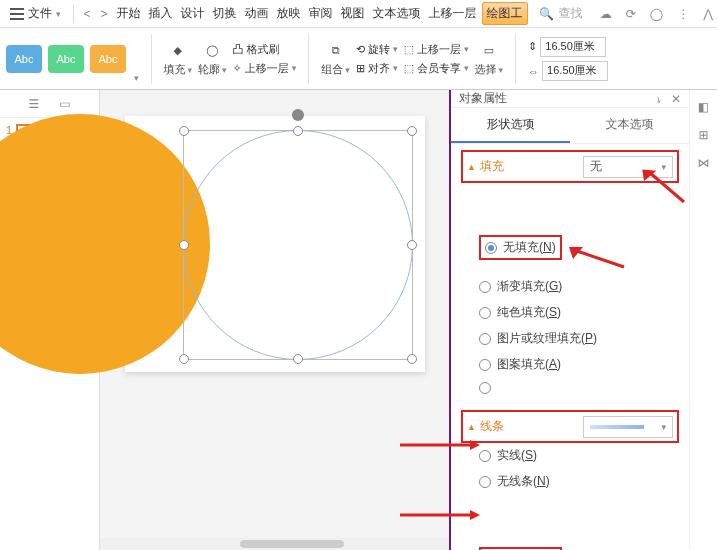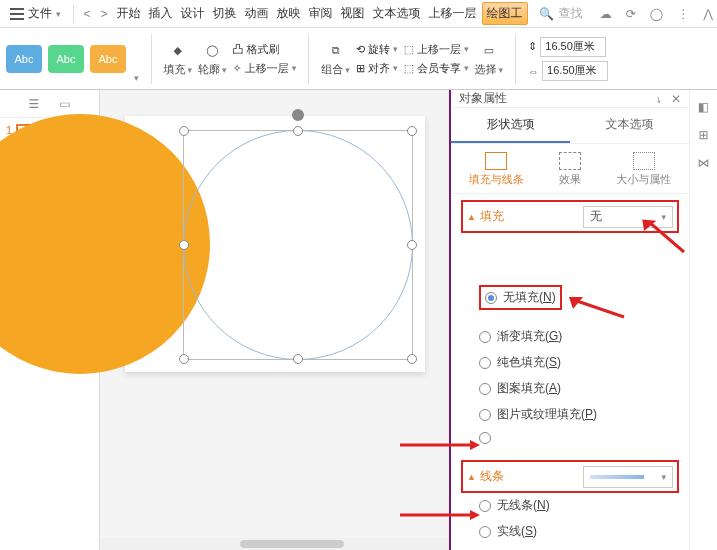--- a/index.html
+++ b/index.html
@@ -273,34 +273,20 @@
       <span class="rp-header-title">对象属性</span>
       <div class="rp-header-icons">
         <span>⭏</span>
         <span>✕</span>
       </div>
     </div>
     <div class="rp-tabs">
       <div class="rp-tab active">形状选项</div>
       <div class="rp-tab">文本选项</div>
     </div>
-    <div class="rp-subtabs">
-      <div class="rp-subtab active">
-        <div class="sub-icon"></div>
-        <span>填充与线条</span>
-      </div>
-      <div class="rp-subtab">
-        <div class="sub-icon" style="border-style:dashed"></div>
-        <span>效果</span>
-      </div>
-      <div class="rp-subtab">
-        <div class="sub-icon" style="border-style:dotted"></div>
-        <span>大小与属性</span>
-      </div>
-    </div>
     <div class="rp-sub-underline"></div>
 
     <div class="section">
       <div class="red-box-row" style="gap:6px;">
         <div class="sec-header" style="flex:1;">
           <span class="tri">▲</span>
           <span>填充</span>
         </div>
         <div class="sec-combo">
           <span>无</span>
@@ -329,25 +315,25 @@
         <div class="radio-item">
             <span class="radio"></span>
             <span>渐变填充(<span class="ul-text">G</span>)</span>
           </div>
         <div class="radio-item">
             <span class="radio"></span>
             <span>纯色填充(<span class="ul-text">S</span>)</span>
           </div>
         <div class="radio-item">
             <span class="radio"></span>
+            <span>图片或纹理填充(<span class="ul-text">P</span>)</span>
+          </div>
+        <div class="radio-item">
+            <span class="radio"></span>
             <span>图案填充(<span class="ul-text">A</span>)</span>
-          </div>
-        <div class="radio-item">
-            <span class="radio"></span>
-            <span>图片或纹理填充(<span class="ul-text">P</span>)</span>
           </div>
         <div class="radio-item">
             <span class="radio"></span>
           </div>
       </div>
     </div>
 
     <div class="section">
       <div class="red-box-row" style="gap:16px;">
         <div class="sec-header" style="flex:1;">
@@ -355,25 +341,25 @@
           <span>线条</span>
         </div>
         <div class="sec-combo">
           <div class="sample-line"></div>
           <span class="chev">▾</span>
         </div>
       </div>
       <div class="radio-list">
         <div class="radio-item">
             <span class="radio"></span>
+            <span>实线(<span class="ul-text">S</span>)</span>
+          </div>
+        <div class="radio-item">
+            <span class="radio"></span>
             <span>无线条(<span class="ul-text">N</span>)</span>
-          </div>
-        <div class="radio-item">
-            <span class="radio"></span>
-            <span>实线(<span class="ul-text">S</span>)</span>
           </div>
         <div class="red-box" style="width:fit-content;">
           <div class="radio-item">
             <span class="radio checked"></span>
             <span>渐变线(<span class="ul-text">G</span>)</span>
           </div>
         </div>
       </div>
     </div>
   </div>

